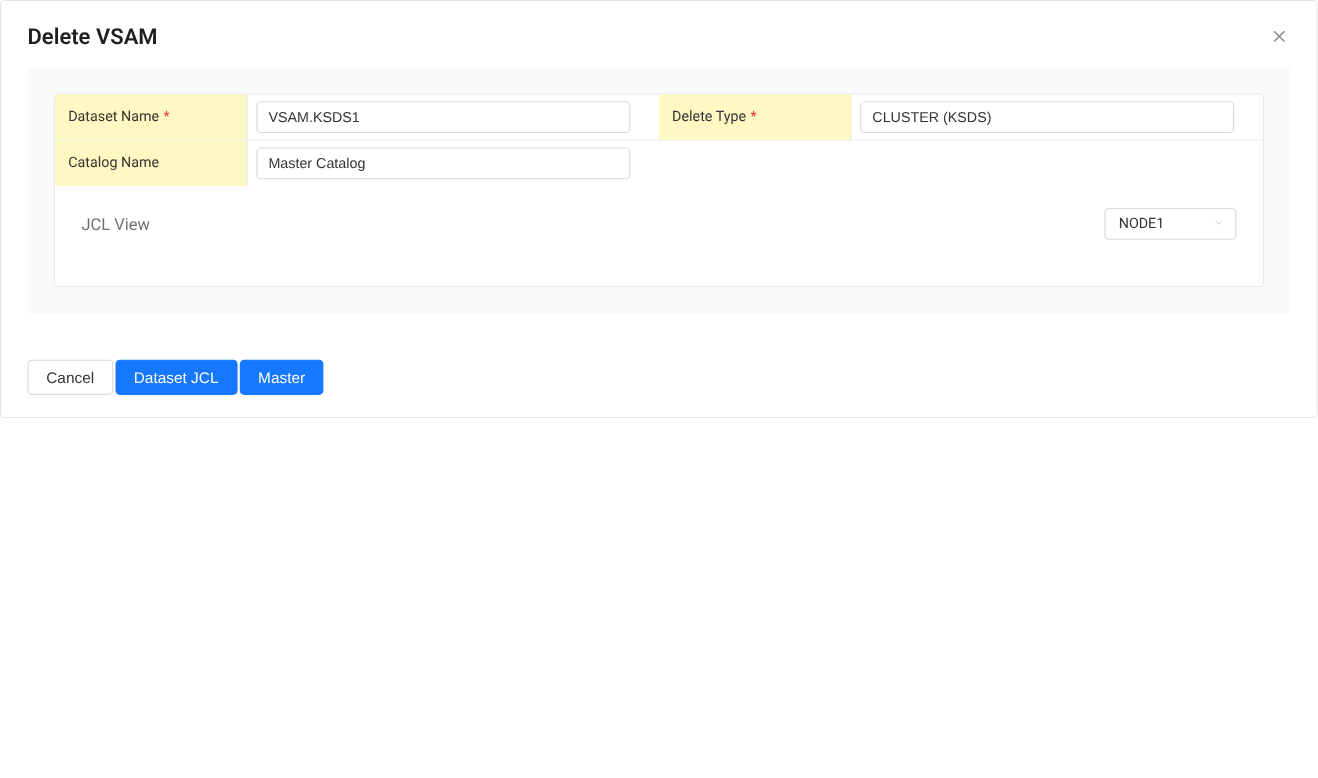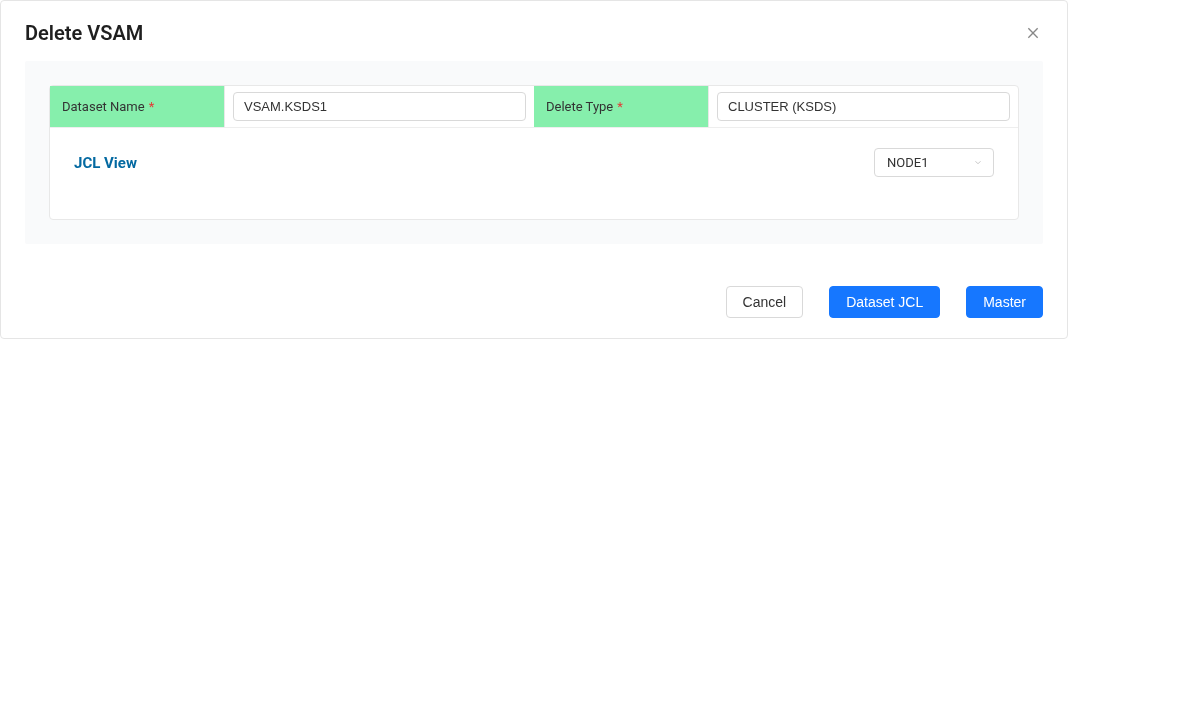--- a/index.html
+++ b/index.html
@@ -3,21 +3,21 @@
 <meta charset="utf-8">
 <style>
 * { box-sizing: border-box; margin: 0; padding: 0; }
 body {
   font-family: -apple-system, BlinkMacSystemFont, "Segoe UI", Roboto, "Helvetica Neue", Arial, sans-serif;
   background: #fff;
   color: #1f1f1f;
   font-size: 14px;
 }
 .modal {
-  width: 1068px;
+  width: 1198px;
   border: 1px solid #e5e5e5;
   border-radius: 4px;
   background: #fff;
 }
 .modal-header {
   display: flex;
   justify-content: space-between;
   align-items: center;
   padding: 20px 24px 16px 24px;
 }
@@ -53,21 +53,21 @@
 .form-grid {
   display: grid;
   grid-template-columns: 175px 1fr 175px 1fr;
   border-bottom: 1px solid #eee;
 }
 .form-grid-row2 {
   display: grid;
   grid-template-columns: 175px 1fr 175px 1fr;
 }
 .label-cell {
-  background: #86efac;
+  background: #fef9c3;
   padding: 10px 12px;
   font-size: 13px;
   color: #333;
   border-right: 1px solid #e8e8e8;
   display: flex;
   align-items: center;
 }
 .label-cell .req { color: #e53935; margin-left: 4px; }
 .input-cell {
   padding: 6px 8px;
@@ -88,22 +88,22 @@
   padding: 20px 24px 24px 24px;
 }
 .jcl-header {
   display: flex;
   justify-content: space-between;
   align-items: center;
   margin-bottom: 18px;
 }
 .jcl-title {
   font-size: 15px;
-  font-weight: 700;
-  color: #0369a1;
+  font-weight: 400;
+  color: #737373;
 }
 .node-select {
   border: 1px solid #d9d9d9;
   border-radius: 4px;
   padding: 6px 28px 6px 12px;
   font-size: 13px;
   color: #333;
   background: #fff;
   position: relative;
   min-width: 120px;
@@ -126,22 +126,21 @@
   font-family: "Consolas", "Courier New", monospace;
   font-size: 14px;
   line-height: 1.65;
   white-space: pre;
   color: #222;
   min-height: 270px;
   overflow: auto;
 }
 .modal-footer {
   display: flex;
-  justify-content: flex-end;
-  gap: 26px;
+  gap: 2px;
   padding: 18px 24px 20px 24px;
 }
 .btn {
   border: 1px solid #d9d9d9;
   background: #fff;
   color: #333;
   padding: 7px 16px;
   border-radius: 4px;
   font-size: 14px;
   cursor: pointer;
@@ -181,20 +180,30 @@
           </div>
           <div class="label-cell">
             <span>Delete Type</span>
             <span class="req">*</span>
           </div>
           <div class="input-cell">
             <input type="text" class="text-input" value="CLUSTER (KSDS)" style="">
           </div>
         </div>
 
+        <div class="form-grid-row2">
+          <div class="label-cell">
+            <span>Catalog Name</span>
+          </div>
+          <div class="input-cell">
+            <input type="text" class="text-input" value="Master Catalog" style="">
+          </div>
+          <div></div>
+          <div></div>
+        </div>
 
         <div class="jcl-section">
           <div class="jcl-header">
             <div class="jcl-title">JCL View</div>
             <div class="node-select">
               <span>NODE1</span>
               <span class="chev">
                 <svg width="10" height="10" viewBox="0 0 24 24" fill="none" stroke="currentColor" stroke-width="2">
                     <polyline points="6 9 12 15 18 9"></polyline>
                   </svg>

